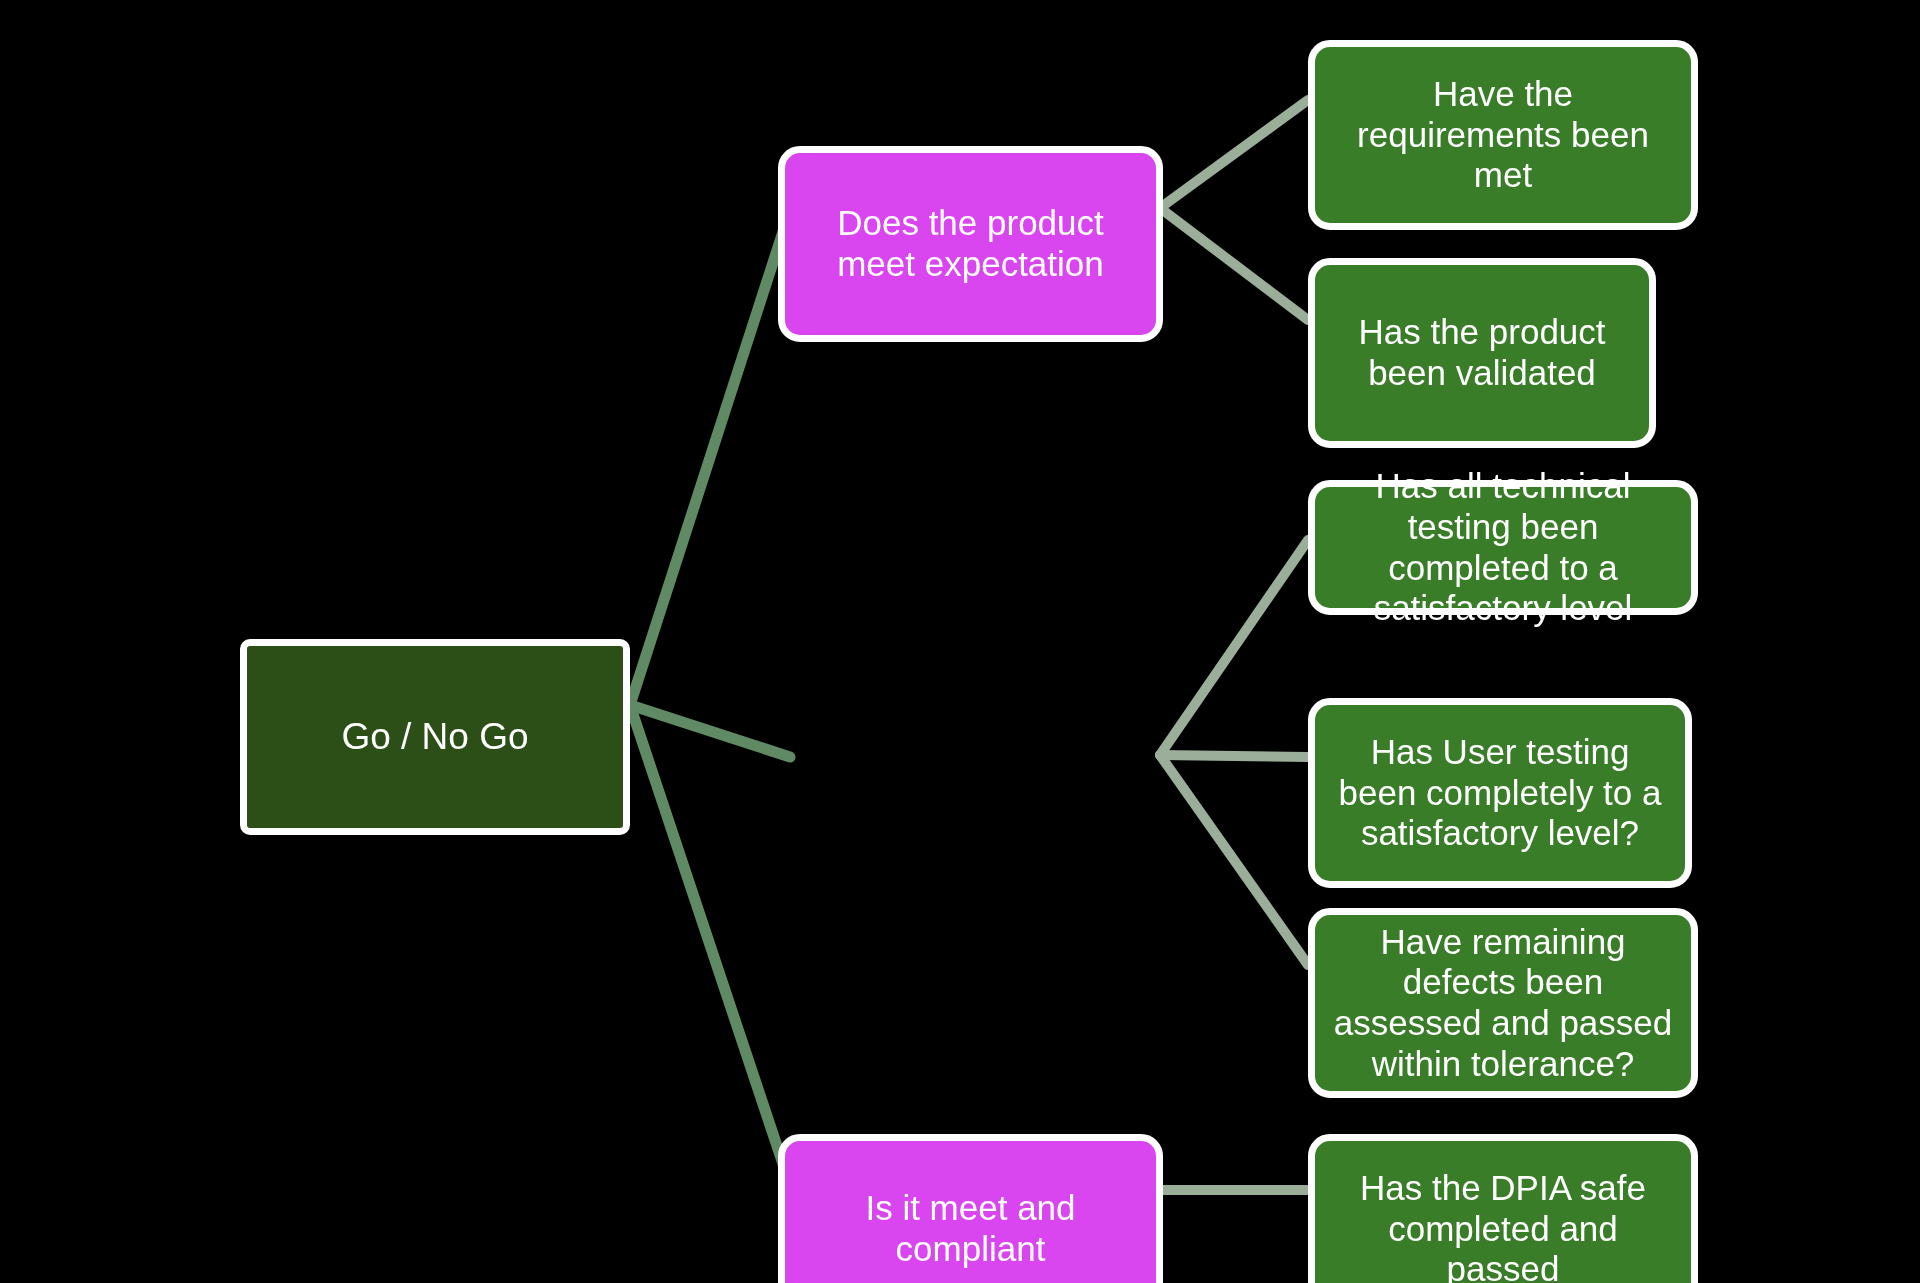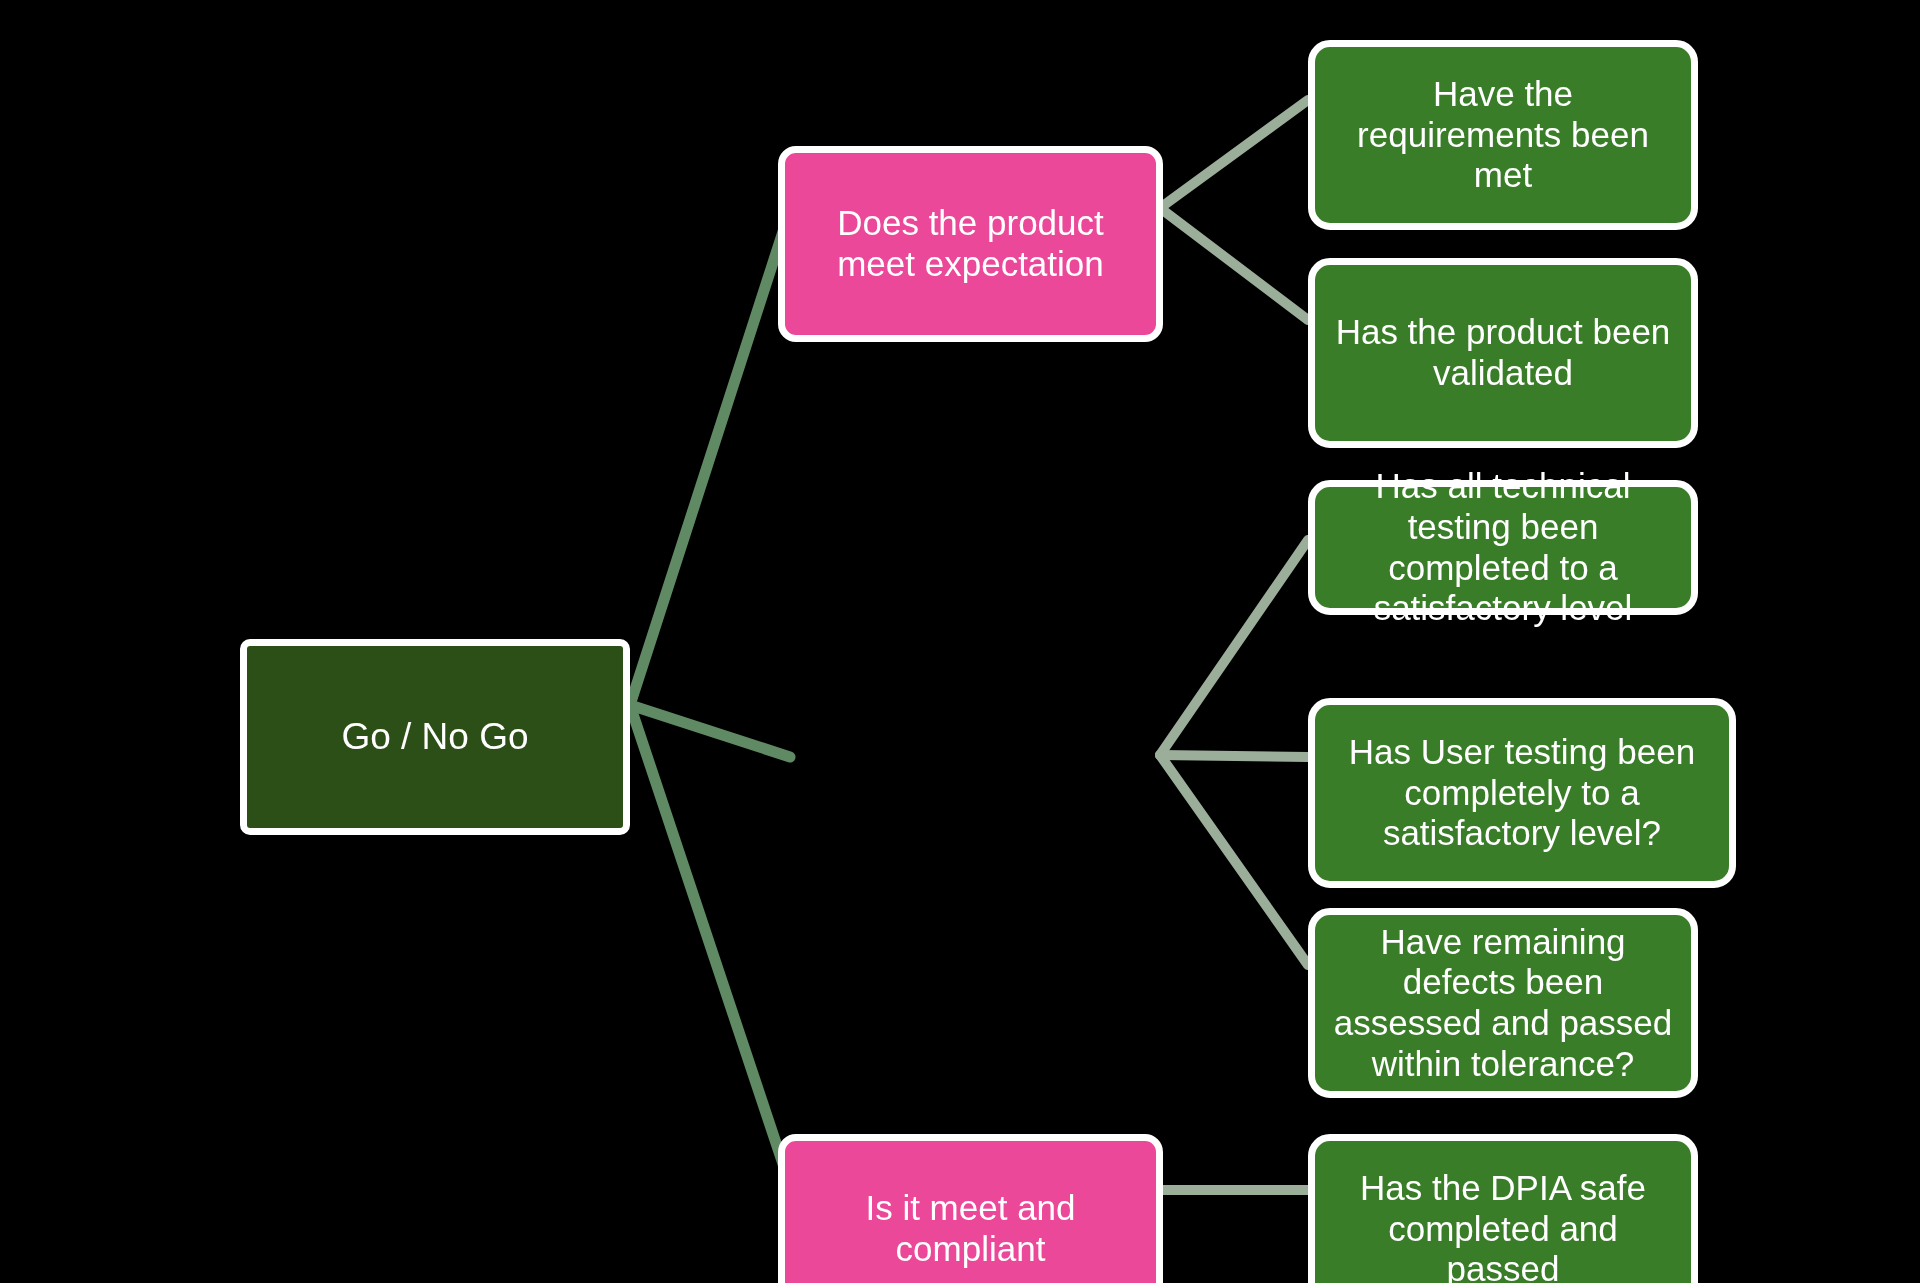--- a/index.html
+++ b/index.html
@@ -40,23 +40,22 @@
   .node-label {
     display: block;
     width: 100%;
   }
   .node.root {
     background: #2c4f17;
     font-size: 37px;
     border-radius: 10px;
   }
   .node.branch {
-    background: #ec4899;
+    background: #d946ef;
     font-size: 35px;
-    border-radius: 18px;
   }
   .node.leaf {
     background: #3a7d28;
     font-size: 35px;
   }
 </style>
 </head>
 <body>
 
 <div id="canvas">
@@ -82,30 +81,30 @@
   </div>
 
   <div class="node branch" style="left:778px; top:110px; width:385px; height:196px;">
     <span class="node-label">Does the product meet expectation</span>
   </div>
 
   <div class="node leaf" style="left:1308px; top:4px; width:390px; height:190px;">
     <span class="node-label">Have the requirements been met</span>
   </div>
 
-  <div class="node leaf" style="left:1308px; top:222px; width:390px; height:190px;">
+  <div class="node leaf" style="left:1308px; top:222px; width:348px; height:190px;">
     <span class="node-label">Has the product been validated</span>
   </div>
 
 
   <div class="node leaf" style="left:1308px; top:444px; width:390px; height:135px;">
     <span class="node-label">Has all technical testing been completed to a satisfactory level</span>
   </div>
 
-  <div class="node leaf" style="left:1308px; top:662px; width:428px; height:190px;">
+  <div class="node leaf" style="left:1308px; top:662px; width:384px; height:190px;">
     <span class="node-label">Has User testing been completely to a satisfactory level?</span>
   </div>
 
   <div class="node leaf" style="left:1308px; top:872px; width:390px; height:190px;">
     <span class="node-label">Have remaining defects been assessed and passed within tolerance?</span>
   </div>
 
   <div class="node branch" style="left:778px; top:1098px; width:385px; height:190px;">
     <span class="node-label">Is it meet and compliant</span>
   </div>

